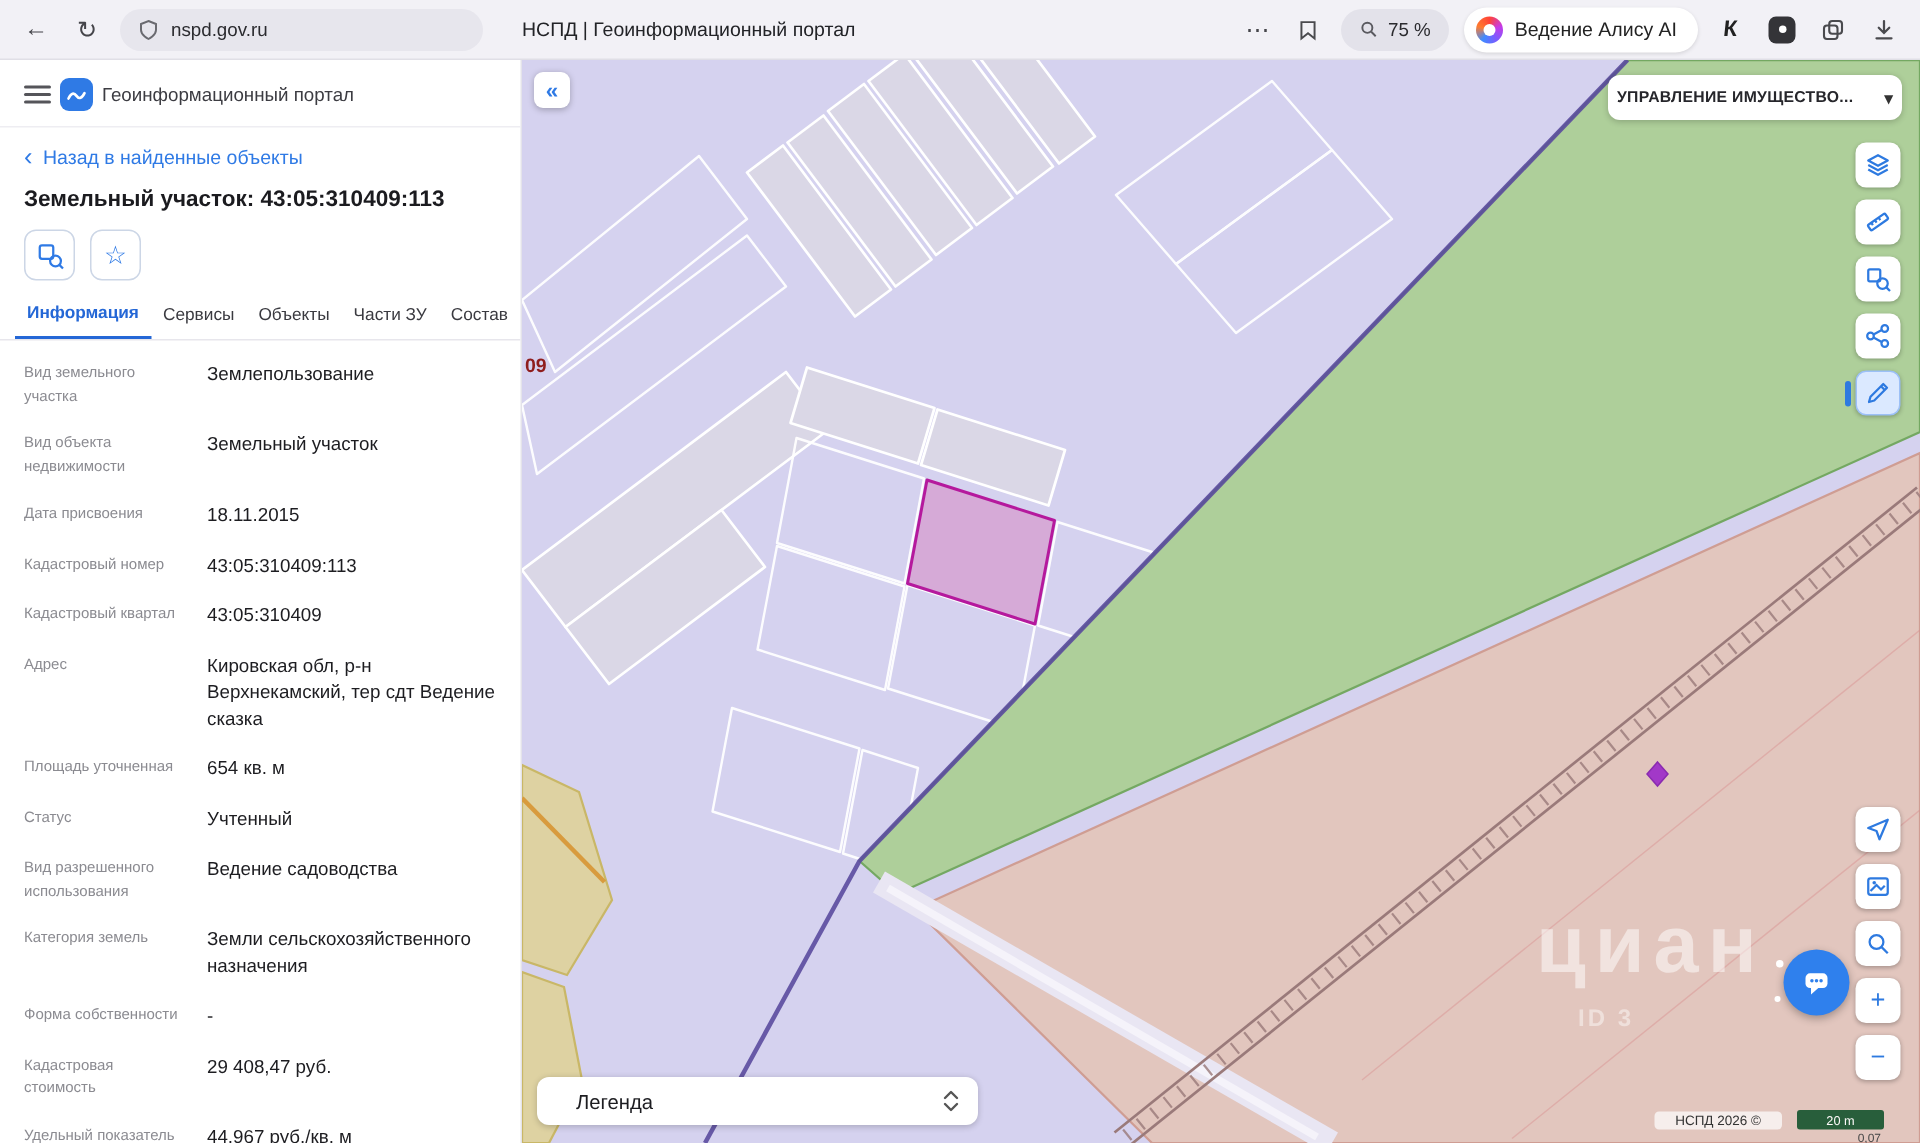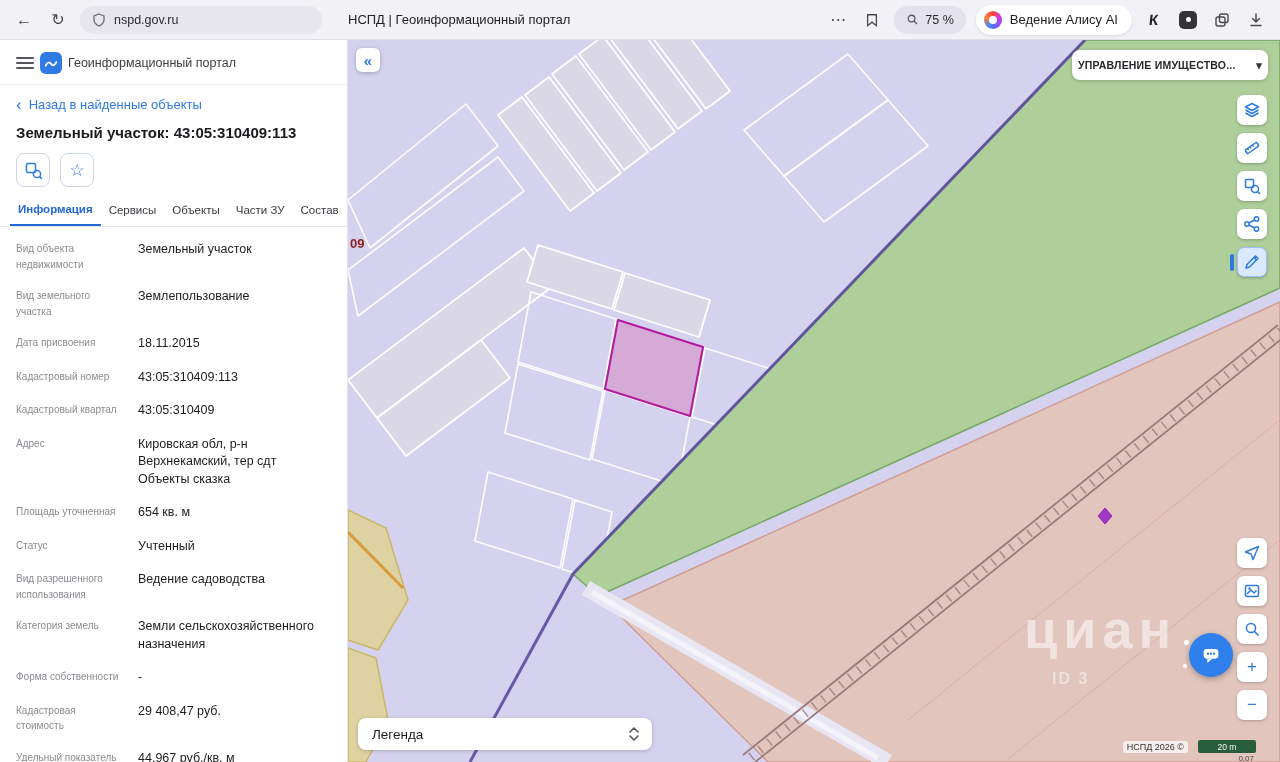--- a/index.html
+++ b/index.html
@@ -55,23 +55,23 @@
   .tools.g1 { top:55px; } .tools.g2 { top:498px; }
   .tool-btn { position:relative; width:30px; height:30px; background:#fff; border-radius:7px; box-shadow:0 1px 3px rgba(0,0,0,.25); display:flex; align-items:center; justify-content:center; color:#2e7ae0; font-size:17px; cursor:pointer; }
   .tool-btn.active { background:#dbe9ff; border:1px solid #9cc0f7; }
   .tool-btn.active::before { content:""; position:absolute; left:-8px; top:6px; width:4px; height:17px; background:#2e7ae0; border-radius:2px; }
 
   .chat-fab { position:absolute; right:47px; top:593px; width:44px; height:44px; border-radius:50%; background:#2f80ed; box-shadow:0 2px 6px rgba(0,0,0,.3); display:flex; align-items:center; justify-content:center; cursor:pointer; }
   .chat-fab::before { content:""; position:absolute; left:-5px; top:7px; width:5px; height:5px; border-radius:50%; background:#fff; }
   .chat-fab::after { content:""; position:absolute; left:-6px; bottom:9px; width:4px; height:4px; border-radius:50%; background:#fff; }
 
   .legend-bar { position:absolute; left:10px; bottom:12px; width:294px; height:32px; background:#fff; border-radius:8px; box-shadow:0 1px 4px rgba(0,0,0,.2); display:flex; align-items:center; justify-content:space-between; padding:0 12px 0 14px; cursor:pointer; }
-  .legend-bar .ltext { font-size:13.5px; color:#1d1d21; }
-
-  .attrib { position:absolute; right:92px; bottom:9px; background:rgba(255,255,255,.7); border-radius:3px; padding:1px 4px; font-size:9px; color:#333; }
+  .legend-bar .ltext { font-size:13.5px; color:#1d1d21;margin-left:12px; }
+
+  .attrib { position:absolute; right:92px; bottom:9px; background:rgba(255,255,255,.7); border-radius:3px; padding:1px 14px; font-size:9px; color:#333; }
   .scalebox { position:absolute; right:24px; bottom:9px; width:58px; height:13px; background:#14532d; border-radius:2px; display:flex; align-items:center; justify-content:center; color:#fff; font-size:8.5px; opacity:.9; }
   .scale-sub { position:absolute; right:26px; bottom:-1px; font-size:8px; color:#444; }
 
   svg text { user-select:none; }
 </style>
 </head>
 <body>
 
 <div class="chrome">
   <div class="glyph-btn">
@@ -171,42 +171,42 @@
       <div class="tab active">Информация</div>
       <div class="tab">Сервисы</div>
       <div class="tab">Объекты</div>
       <div class="tab">Части ЗУ</div>
       <div class="tab">Состав</div>
 
     </div>
 
     <div class="fields">
       <div class="frow">
+          <div class="flabel">Вид земельного участка</div>
+          <div class="fvalue">Землепользование</div>
+        </div>
+      <div class="frow">
           <div class="flabel">Вид объекта недвижимости</div>
           <div class="fvalue">Земельный участок</div>
         </div>
       <div class="frow">
-          <div class="flabel">Вид земельного участка</div>
-          <div class="fvalue">Землепользование</div>
-        </div>
-      <div class="frow">
           <div class="flabel">Дата присвоения</div>
           <div class="fvalue">18.11.2015</div>
         </div>
       <div class="frow">
           <div class="flabel">Кадастровый номер</div>
           <div class="fvalue">43:05:310409:113</div>
         </div>
       <div class="frow">
           <div class="flabel">Кадастровый квартал</div>
           <div class="fvalue">43:05:310409</div>
         </div>
       <div class="frow">
           <div class="flabel">Адрес</div>
-          <div class="fvalue">Кировская обл, р-н Верхнекамский, тер сдт Объекты сказка</div>
+          <div class="fvalue">Кировская обл, р-н Верхнекамский, тер сдт Ведение сказка</div>
         </div>
       <div class="frow">
           <div class="flabel">Площадь уточненная</div>
           <div class="fvalue">654 кв. м</div>
         </div>
       <div class="frow">
           <div class="flabel">Статус</div>
           <div class="fvalue">Учтенный</div>
         </div>
       <div class="frow">

